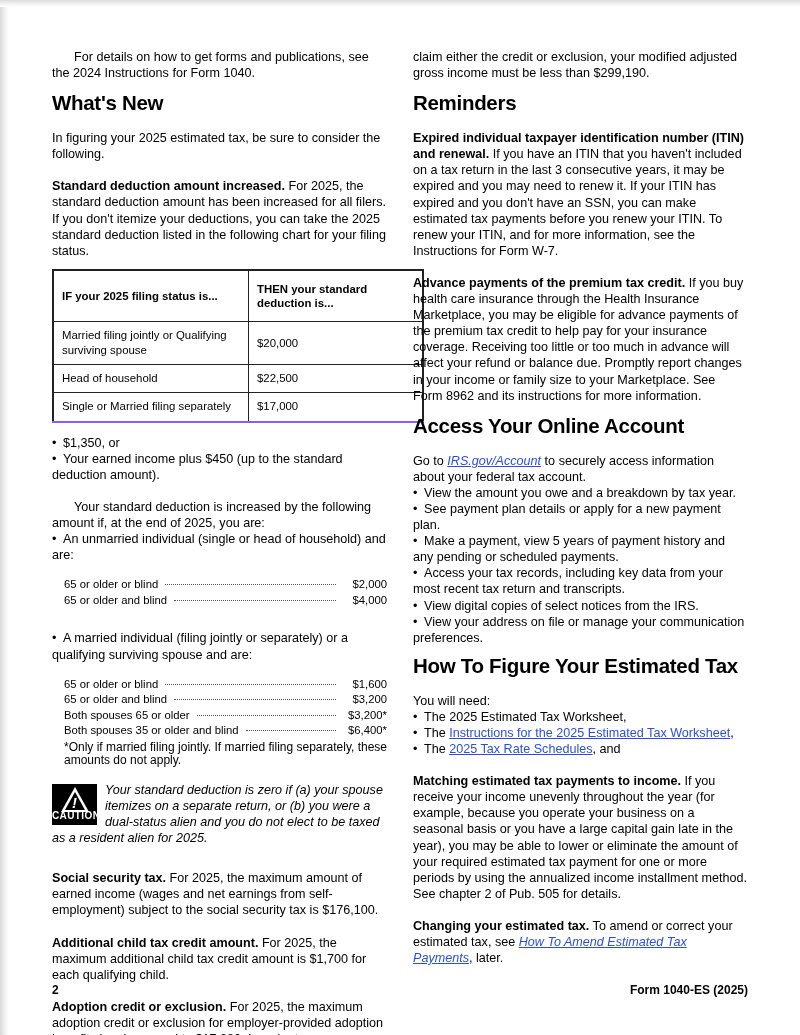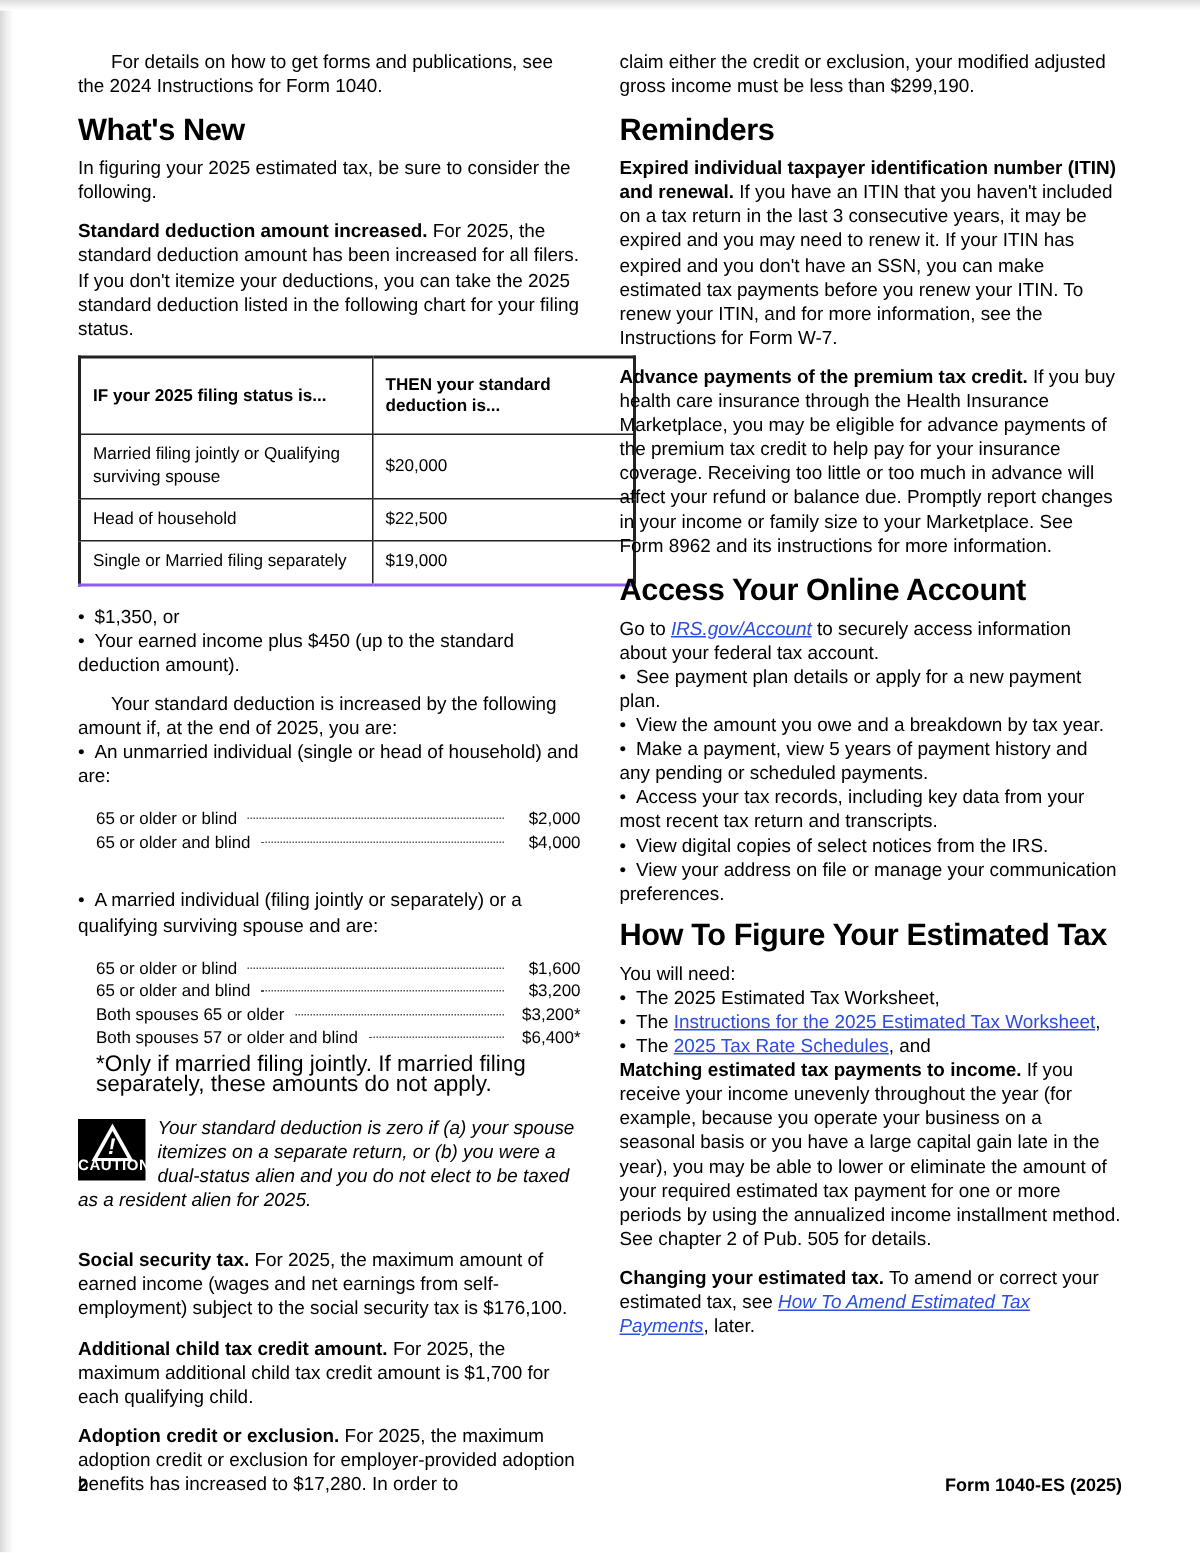--- a/index.html
+++ b/index.html
@@ -41,21 +41,21 @@
   }
   .col {
     width: 335px;
     float: left;
     font-size: 12.6px;
     line-height: 16.1px;
   }
   .col-left { margin-right: 26px; }
   .clear { clear: both; }
 
-  p { margin: 0 0 0 0; }
+  p { margin: 16px 0 0 0; }
   .para {
     margin-bottom: 10px;
     text-align: left;
   }
   .para-indent { text-indent: 22px; }
   .para-tight { margin-bottom: 0; }
 
   h2.section {
     font-size: 20.5px;
     font-weight: bold;
@@ -124,21 +124,21 @@
     position: relative;
     top: -3px;
     min-width: 18px;
   }
   .leader-amt {
     white-space: nowrap;
     text-align: right;
     min-width: 46px;
   }
   .leader-note {
-    font-size: 15px;
+    font-size: 12px;
     line-height: 13.4px;
     margin-top: 2px;
     padding-left: 12px;
   }
 
   
   .caution-block {
     margin: 14px 0 12px 0;
     font-size: 12.6px;
     line-height: 16.1px;
@@ -244,21 +244,21 @@
         <tr>
           <td>Married filing jointly or Qualifying surviving spouse</td>
           <td class="sd-amt">$20,000</td>
         </tr>
         <tr>
           <td>Head of household</td>
           <td class="sd-amt">$22,500</td>
         </tr>
         <tr>
           <td>Single or Married filing separately</td>
-          <td class="sd-amt">$19,000</td>
+          <td class="sd-amt">$17,000</td>
         </tr>
       </tbody>
         </table>
 
 
       <p class="bullet bullet-line">
         <span class="dot">•</span><span>$1,350, or</span>
       </p>
       <p class="bullet" style="margin-bottom:10px;">
         <span class="dot">•</span><span>Your earned income plus $450 (up to the standard deduction amount).</span>
@@ -297,21 +297,21 @@
           <span class="leader-label">65 or older and blind</span>
           <span class="leader-dots"></span>
           <span class="leader-amt">$3,200</span>
         </div>
         <div class="leader-row">
           <span class="leader-label">Both spouses 65 or older</span>
           <span class="leader-dots"></span>
           <span class="leader-amt">$3,200*</span>
         </div>
         <div class="leader-row">
-          <span class="leader-label">Both spouses 57 or older and blind</span>
+          <span class="leader-label">Both spouses 35 or older and blind</span>
           <span class="leader-dots"></span>
           <span class="leader-amt">$6,400*</span>
         </div>
         <div class="leader-note">*Only if married filing jointly. If married filing separately, these amounts do not apply.</div>
       </div>
 
       <div class="caution-block">
         <div class="caution-icon">
           <span class="tri"></span>
           <span class="tri-inner"></span>
@@ -351,24 +351,24 @@
       </p>
 
 
       <h2 class="section">Access Your Online Account</h2>
 
       <p class="para para-tight">
         <span>Go to </span><a class="doclink ital" href="#">IRS.gov/Account</a><span> to securely access information about your federal tax account.</span>
       </p>
 
       <p class="bullet bullet-line">
+        <span class="dot">•</span><span>View the amount you owe and a breakdown by tax year.</span>
+      </p>
+      <p class="bullet bullet-line">
         <span class="dot">•</span><span>See payment plan details or apply for a new payment plan.</span>
-      </p>
-      <p class="bullet bullet-line">
-        <span class="dot">•</span><span>View the amount you owe and a breakdown by tax year.</span>
       </p>
       <p class="bullet bullet-line">
         <span class="dot">•</span><span>Make a payment, view 5 years of payment history and any pending or scheduled payments.</span>
       </p>
       <p class="bullet bullet-line">
         <span class="dot">•</span><span>Access your tax records, including key data from your most recent tax return and transcripts.</span>
       </p>
       <p class="bullet bullet-line">
         <span class="dot">•</span><span>View digital copies of select notices from the IRS.</span>
       </p>

